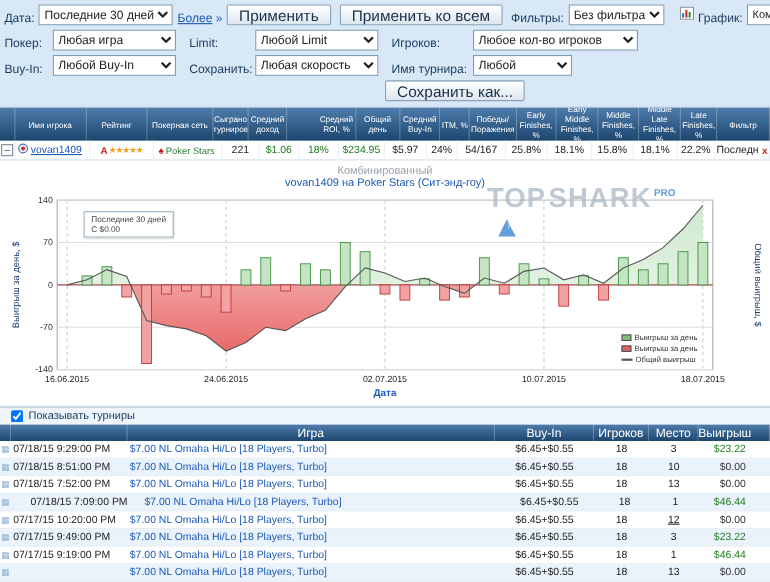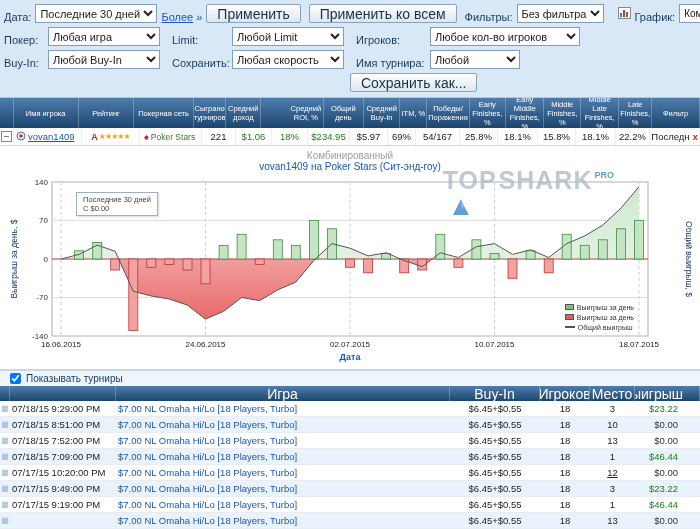--- a/index.html
+++ b/index.html
@@ -46,21 +46,21 @@
 .swatch{display:inline-block;width:9px;height:6px;border:1px solid #555}
 .swline{display:inline-block;width:10px;height:2px;background:#555}
 .watermark{position:absolute;right:86px;top:22px;display:flex;align-items:flex-start;opacity:.8;z-index:2}
 .wm-txt{font-size:25px;font-weight:bold;color:#b0bcc9;letter-spacing:1px;line-height:1}
 .wm-pro{font-size:9px;font-weight:bold;color:#3d86cf;margin-left:2px;margin-top:2px}
 .wm-fin{margin:0 1px}
 
 
 .showrow{display:flex;align-items:center;gap:5px;height:16px;padding-left:10px;background:#eef5fb;border-top:1px solid #c9d6e2;font-size:10px;color:#17395e}
 .showrow input{width:11px;height:11px}
-.tour-header{display:flex;height:15px;background:linear-gradient(#4f7cab,#1c466f);color:#fff;font-size:14px}
+.tour-header{display:flex;height:15px;background:linear-gradient(#4f7cab,#1c466f);color:#fff;font-size:11px}
 .tth{display:flex;align-items:center;justify-content:center;border-right:1px solid rgba(255,255,255,.25);overflow:hidden}
 .tth.right{justify-content:flex-end;padding-right:16px}
 .trow{display:flex;height:16px;line-height:15px;font-size:9.5px;border-bottom:1px solid #e6edf3;background:#fff}
 .trow.alt{background:#eaf3fb}
 .tc{overflow:hidden;white-space:nowrap;height:100%}
 .grip{color:#8fb3d4;font-size:8px;text-align:center}
 .tdt{padding-left:2px;color:#222}
 .game{padding-left:2px}
 .glink{color:#1a58b8;cursor:pointer}
 .tcc{text-align:center}
@@ -153,21 +153,21 @@
     </div>
   <div class="sc left" style="width:62px">
       <span class="spade">♠</span>
       <span class="net">Poker Stars</span>
     </div>
   <div class="sc" style="width:34px">221</div>
   <div class="sc green" style="width:36px">$1.06</div>
   <div class="sc green" style="width:36px">18%</div>
   <div class="sc green" style="width:42px">$234.95</div>
   <div class="sc" style="width:38px">$5.97</div>
-  <div class="sc" style="width:28px">69%</div>
+  <div class="sc" style="width:28px">24%</div>
   <div class="sc" style="width:44px">54/167</div>
   <div class="sc" style="width:38px">25.8%</div>
   <div class="sc" style="width:40px">18.1%</div>
   <div class="sc" style="width:38px">15.8%</div>
   <div class="sc" style="width:40px">18.1%</div>
   <div class="sc" style="width:34px">22.2%</div>
   <div class="sc" style="width:50px">
       <span>Последн</span>
       <span class="xclose">x</span>
     </div>
@@ -321,21 +321,21 @@
       <span class="tc grip" style="width: 10px;">▦</span>
       <span class="tc tdt" style="width: 106px;">07/18/15 7:52:00 PM</span>
       <span class="tc game" style="width: 334px;"><span class="glink">$7.00 NL Omaha Hi/Lo [18 Players, Turbo]</span></span>
       <span class="tc tcc" style="width: 90px;">$6.45+$0.55</span>
       <span class="tc tcc" style="width: 50px;">18</span>
       <span class="tc tcc" style="width: 45px;">13</span>
       <span class="tc twin zero" style="width: 65px;">$0.00</span>
     </div>
     <div class="trow alt">
       <span class="tc grip" style="width: 10px;">▦</span>
-      <span class="tc tdt" style="width: 106px;">07/18/15 7:09:00 PM</span>
+      <span class="tc tdt" style="width: 106px; margin-left: 16px;">07/18/15 7:09:00 PM</span>
       <span class="tc game" style="width: 334px;"><span class="glink">$7.00 NL Omaha Hi/Lo [18 Players, Turbo]</span></span>
       <span class="tc tcc" style="width: 90px;">$6.45+$0.55</span>
       <span class="tc tcc" style="width: 50px;">18</span>
       <span class="tc tcc" style="width: 45px;">1</span>
       <span class="tc twin" style="width: 65px;">$46.44</span>
     </div>
     <div class="trow">
       <span class="tc grip" style="width: 10px;">▦</span>
       <span class="tc tdt" style="width: 106px;">07/17/15 10:20:00 PM</span>
       <span class="tc game" style="width: 334px;"><span class="glink">$7.00 NL Omaha Hi/Lo [18 Players, Turbo]</span></span>

